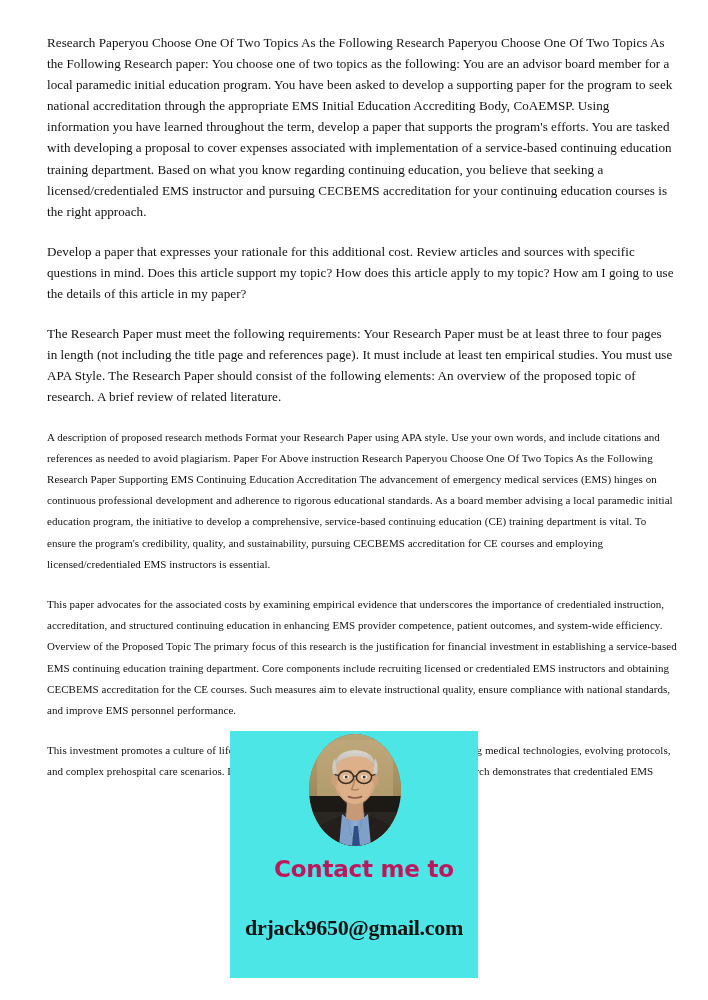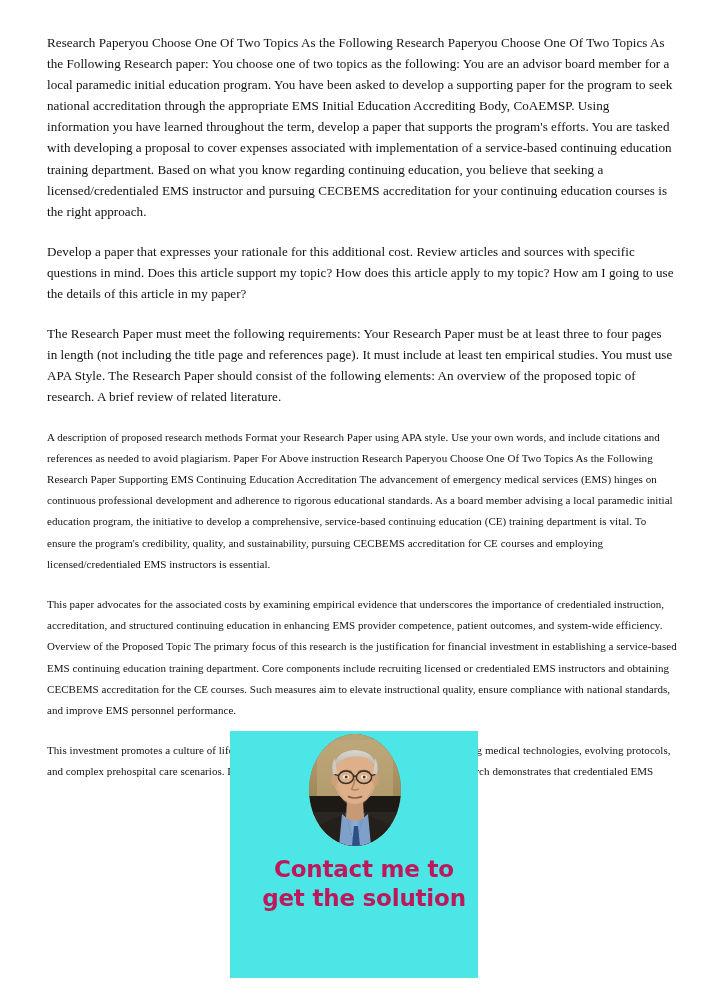--- a/index.html
+++ b/index.html
@@ -192,19 +192,19 @@
           <path d="M39.5 62.6 Q46 65.4 52.5 62.6" stroke="#8d5a48" stroke-width="1.7" fill="none" stroke-linecap="round"></path>
 
           <path d="M27 50 Q30 62 38 69" stroke="#c79a77" stroke-width="1.2" fill="none" opacity="0.5"></path>
           <path d="M65 50 Q62 62 54 69" stroke="#c79a77" stroke-width="1.2" fill="none" opacity="0.5"></path>
         </g>
       </svg>
     </div>
 
     <div class="overlay-headline">
       <span class="hl-line">Contact me to</span>
-      <span class="hl-line">get the solution</span>
     </div>
 
+    <div class="overlay-email">drjack9650@gmail.com</div>
 
   </div>
 
 </div>
 
 </body></html>

